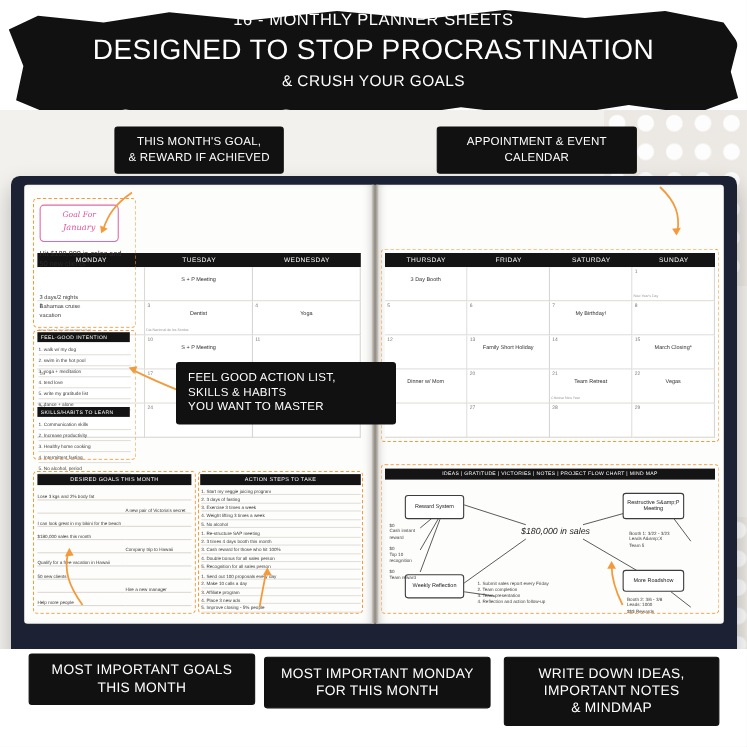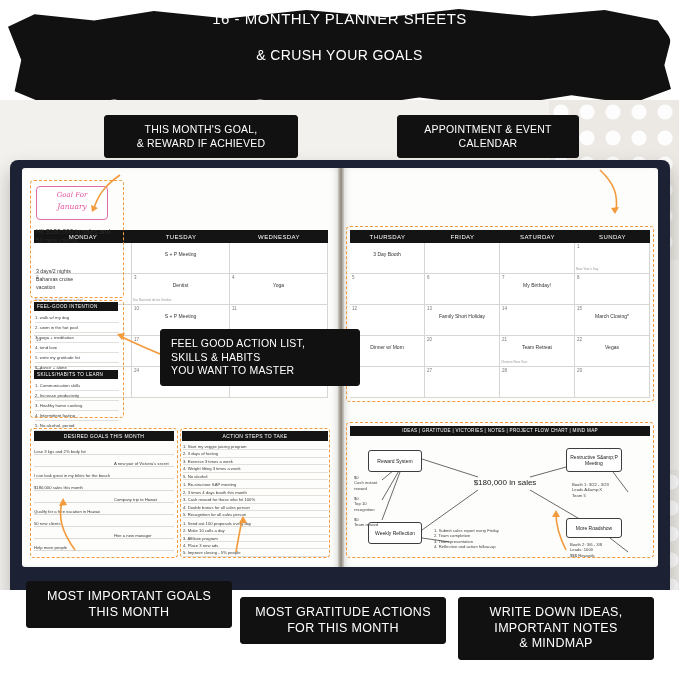--- a/index.html
+++ b/index.html
@@ -23,21 +23,21 @@
     background:#111;
     border-radius: 6px 40px 10px 34px;
     clip-path: polygon(0% 18%, 4% 6%, 13% 12%, 22% 3%, 33% 10%, 45% 2%, 57% 9%,
                        68% 1%, 79% 8%, 90% 2%, 98% 12%, 100% 30%, 99% 55%,
                        100% 78%, 94% 92%, 85% 84%, 74% 95%, 62% 86%, 50% 97%,
                        38% 88%, 27% 97%, 16% 88%, 7% 96%, 1% 80%, 2% 50%);
   }
   .header-text { position:absolute; left:0; top:0; width:679px; text-align:center; color:#fff; }
   .h-line1 { font-size:15px; letter-spacing:0.5px; margin-top:10px; font-weight:400; }
   .h-line2 { font-size:25.5px; letter-spacing:0.3px; margin-top:5px; font-weight:400; }
-  .h-line3 { font-size:14px; letter-spacing:0.4px; margin-top:20px; font-weight:400; }
+  .h-line3 { font-size:14px; letter-spacing:0.4px; margin-top:4px; font-weight:400; }
 
   
   .photo {
     position:absolute; left:0; top:100px; width:679px; height:490px;
     background:#f3f1ee;
     overflow:hidden;
   }
   .bg-pattern {
     position:absolute; right:0; top:0; width:130px; height:160px;
     background:
@@ -150,20 +150,21 @@
 </style>
 </head>
 <body>
 
 <div id="root">
 
   <div class="header">
     <div class="brush"></div>
     <div class="header-text">
       <div class="h-line1">16 - MONTHLY PLANNER SHEETS</div>
+      <div class="h-line2">DESIGNED TO STOP PROCRASTINATION</div>
       <div class="h-line3">&amp; CRUSH YOUR GOALS</div>
     </div>
   </div>
 
   <div class="photo">
     <div class="bg-pattern"></div>
     <div class="bg-pattern2"></div>
 
     <div class="book">
       <div class="page page-left"></div>
@@ -430,21 +431,21 @@
         <line x1="600" y1="308" x2="618" y2="332" stroke="#444" stroke-width="0.8"></line>
         <line x1="600" y1="378" x2="618" y2="392" stroke="#444" stroke-width="0.8"></line>
         <line x1="412" y1="378" x2="440" y2="382" stroke="#444" stroke-width="0.8"></line>
       </svg>
 
       <div class="mm-box" style="left:358px; top:290px; width:54px; height:22px;">Reward System</div>
       <div class="mm-box" style="left:556px; top:288px; width:56px; height:24px;">Restructive S&amp;amp;P Meeting</div>
       <div class="mm-box" style="left:358px; top:362px; width:54px; height:22px;">Weekly Reflection</div>
       <div class="mm-box" style="left:556px; top:358px; width:56px; height:20px;">More Roadshow</div>
 
-      <div class="mm-center" style="left:440px; top:318px; width:110px; text-align:center;">$180,000 in sales</div>
+      <div class="mm-center" style="left:440px; top:318px; width:110px; text-align:center;font-style:italic;">$180,000 in sales</div>
 
       <div class="mm-note" style="left:344px; top:315px; width:34px; white-space:pre-line;">$0
 Cash instant reward</div>
       <div class="mm-note" style="left:344px; top:336px; width:34px; white-space:pre-line;">$0
 Top 10 recognition</div>
       <div class="mm-note" style="left:344px; top:357px; width:34px; white-space:pre-line;">$0
 Team reward</div>
       <div class="mm-note" style="left:562px; top:322px; width:62px; white-space:pre-line;">Booth 1: 3/22 - 3/23
 Leads A&amp;amp;X
 Team 5</div>
@@ -475,43 +476,43 @@
       <path d="M63,398 l4,7 l-8,1 z" fill="#f39b3c"></path>
       <path d="M236,452 C238,440 240,430 242,420" stroke="#f39b3c" stroke-width="1.6" fill="none"></path>
       <path d="M243,416 l4,7 l-8,0 z" fill="#f39b3c"></path>
       <path d="M566,450 C560,438 556,426 556,414" stroke="#f39b3c" stroke-width="1.6" fill="none"></path>
       <path d="M556,410 l4,7 l-8,0 z" fill="#f39b3c"></path>
     </svg>
   </div>
 
   <div class="bottom-strip"></div>
 
-  <div class="callout" style="left:104px; top:115px; width:194px;">
+  <div class="callout" style="left:104px; top:115px; width:154px;">
     <div class="l2">THIS MONTH'S GOAL,</div>
     <div class="l2">&amp; REWARD IF ACHIEVED</div>
   </div>
 
   <div class="callout" style="left:397px; top:115px; width:182px;">
     <div class="l2">APPOINTMENT &amp; EVENT</div>
     <div class="l2">CALENDAR</div>
   </div>
 
   <div class="callout" style="left:160px; top:329px; width:200px; text-align:left;">
     <div class="l2">FEEL GOOD ACTION LIST,</div>
     <div class="l2">SKILLS &amp; HABITS</div>
     <div class="l2">YOU WANT TO MASTER</div>
   </div>
 
-  <div class="callout" style="left:26px; top:581px; width:206px;">
+  <div class="callout" style="left:26px; top:594px; width:206px;">
     <div class="l1">MOST IMPORTANT GOALS</div>
     <div class="l1">THIS MONTH</div>
   </div>
 
   <div class="callout" style="left:240px; top:597px; width:206px;">
-    <div class="l1">MOST GRATITUDE ACTIONS</div>
+    <div class="l1">MOST IMPORTANT MONDAY</div>
     <div class="l1">FOR THIS MONTH</div>
   </div>
 
   <div class="callout" style="left:458px; top:597px; width:196px;">
     <div class="l1">WRITE DOWN IDEAS,</div>
     <div class="l1">IMPORTANT NOTES</div>
     <div class="l1">&amp; MINDMAP</div>
   </div>
 
 </div>

